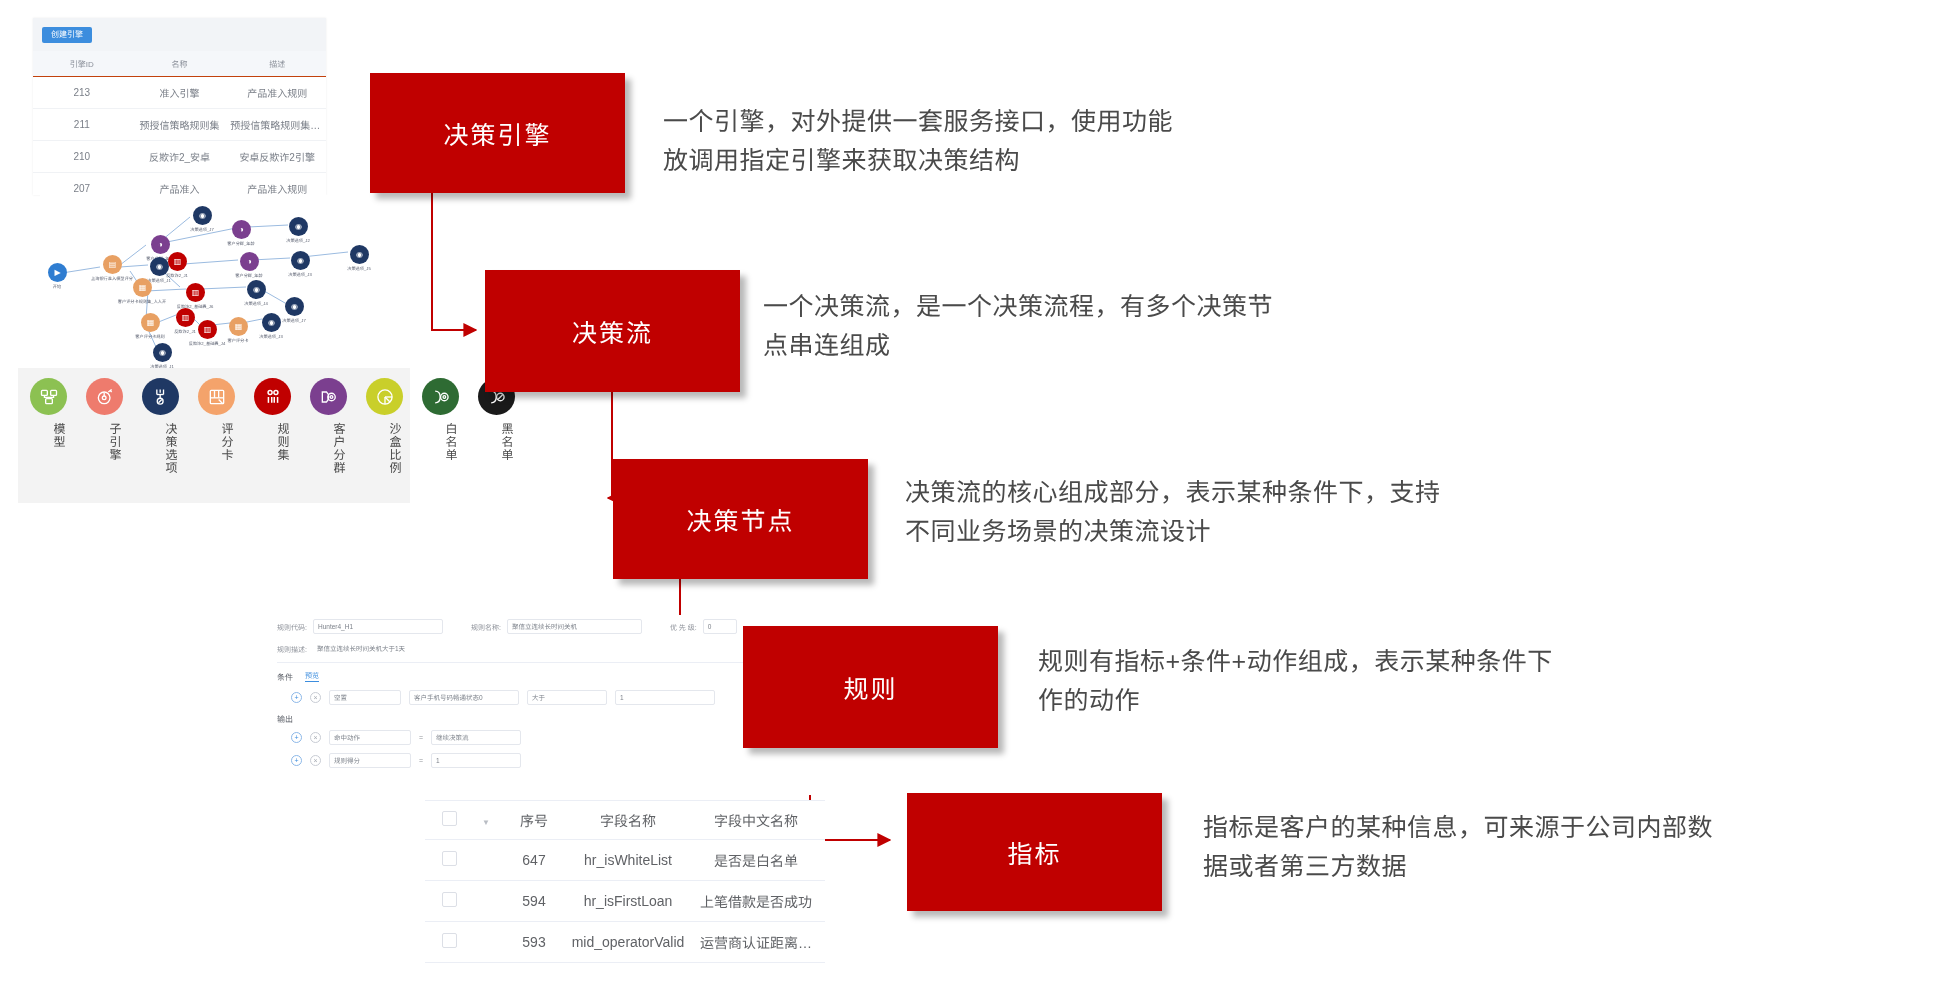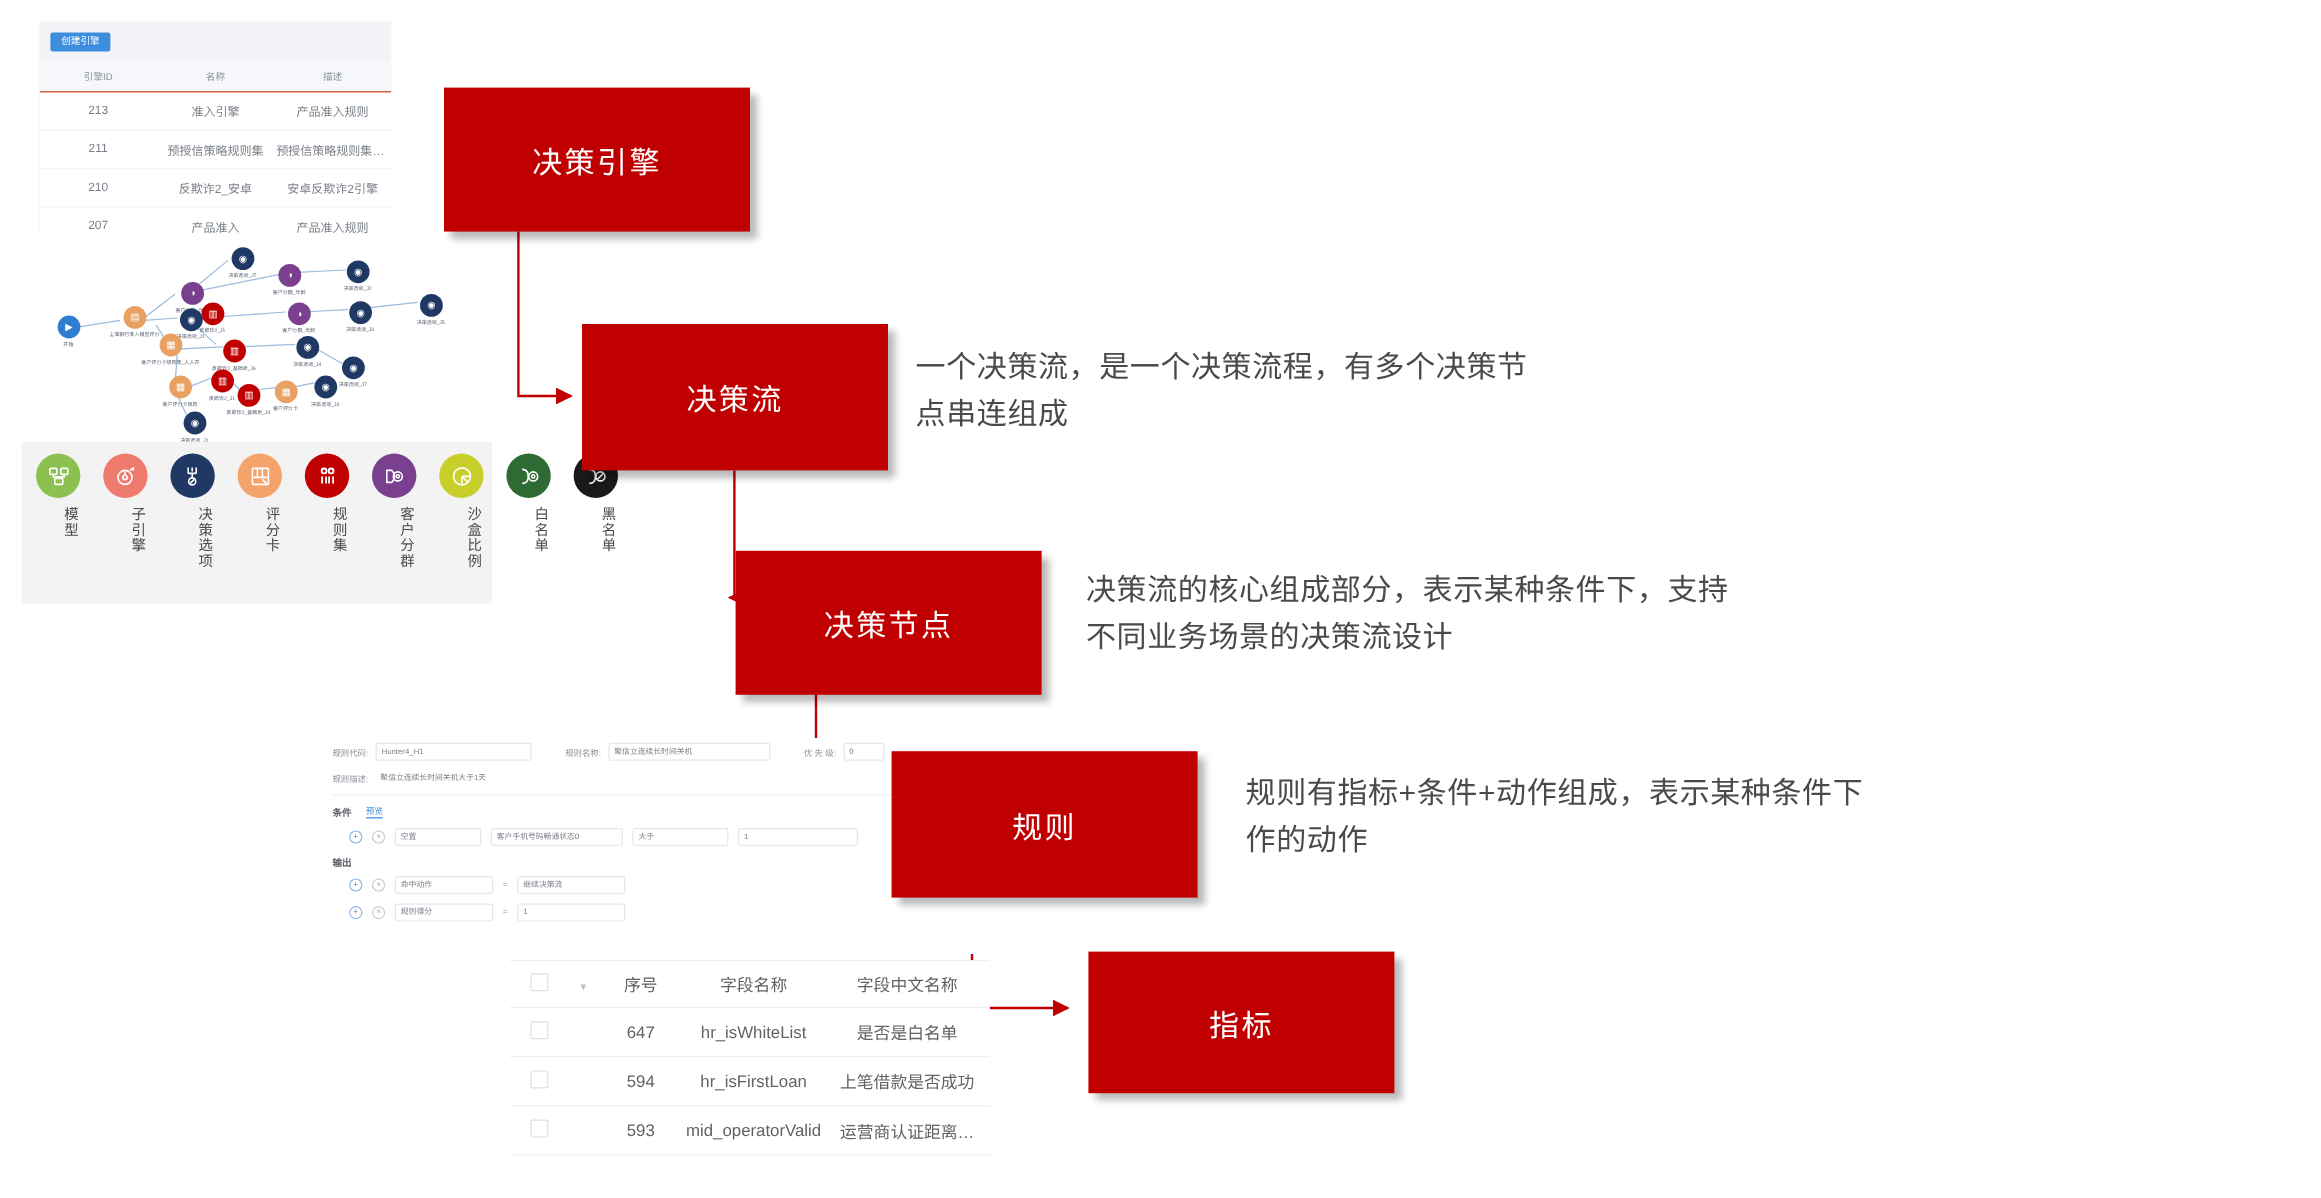--- a/index.html
+++ b/index.html
@@ -71,21 +71,21 @@
   
   .shot-rule{
     position:absolute;left:265px;top:615px;width:560px;height:180px;
     background:#ffffff;font-size:7px;color:#909399;
   }
   .rule-row{display:flex;align-items:center;gap:6px;padding:4px 12px;}
   .rule-lbl{color:#8d9199;font-size:7px;white-space:nowrap;}
   .fld{border:1px solid #e4e7ed;border-radius:2px;height:13px;line-height:13px;
        padding:0 4px;color:#7b8089;font-size:6.5px;background:#fff;overflow:hidden;white-space:nowrap;}
   .hr-line{height:1px;background:#ebeef5;margin:3px 12px;}
-  .sec-title{font-size:8px;color:#5a5e66;padding:4px 12px 2px;font-weight:bold;}
+  .sec-title{font-size:8px;color:#5a5e66;padding:4px 12px 2px;}
   .tab-link{color:#3c8dde;border-bottom:1px solid #3c8dde;font-size:7px;padding-bottom:1px;}
   .circ{width:9px;height:9px;border-radius:50%;border:1px solid #8cb8e8;color:#3c8dde;
         font-size:7px;display:flex;align-items:center;justify-content:center;line-height:1;}
   .circ.gray{border-color:#c8ccd4;color:#a6abb3;}
 
   
   .shot-idx{
     position:absolute;left:425px;top:800px;width:400px;height:165px;background:#fff;
   }
   .idx-tbl{width:100%;border-collapse:collapse;table-layout:fixed;}
@@ -362,20 +362,22 @@
           <td>mid_operatorValid</td>
           <td>运营商认证距离…</td>
         </tr>
       </tbody>
     </table>
   </div>
 
   <div class="redbox" style="left:370px;top:73px;width:255px;height:120px;">
     <span>决策引擎</span>
   </div>
+  <div class="desc" style="left:663px;top:102px;width:690px;">一个引擎，对外提供一套服务接口，使用功能
+放调用指定引擎来获取决策结构</div>
 
   <div class="redbox" style="left:485px;top:270px;width:255px;height:122px;">
     <span>决策流</span>
   </div>
   <div class="desc" style="left:763px;top:287px;width:690px;">一个决策流，是一个决策流程，有多个决策节
 点串连组成</div>
 
   <div class="redbox" style="left:613px;top:459px;width:255px;height:120px;">
     <span>决策节点</span>
   </div>
@@ -384,14 +386,16 @@
 
   <div class="redbox" style="left:743px;top:626px;width:255px;height:122px;">
     <span>规则</span>
   </div>
   <div class="desc" style="left:1038px;top:642px;width:690px;">规则有指标+条件+动作组成，表示某种条件下
 作的动作</div>
 
   <div class="redbox" style="left:907px;top:793px;width:255px;height:118px;">
     <span>指标</span>
   </div>
+  <div class="desc" style="left:1203px;top:808px;width:690px;">指标是客户的某种信息，可来源于公司内部数
+据或者第三方数据</div>
 
 </div>
 
 </body></html>

